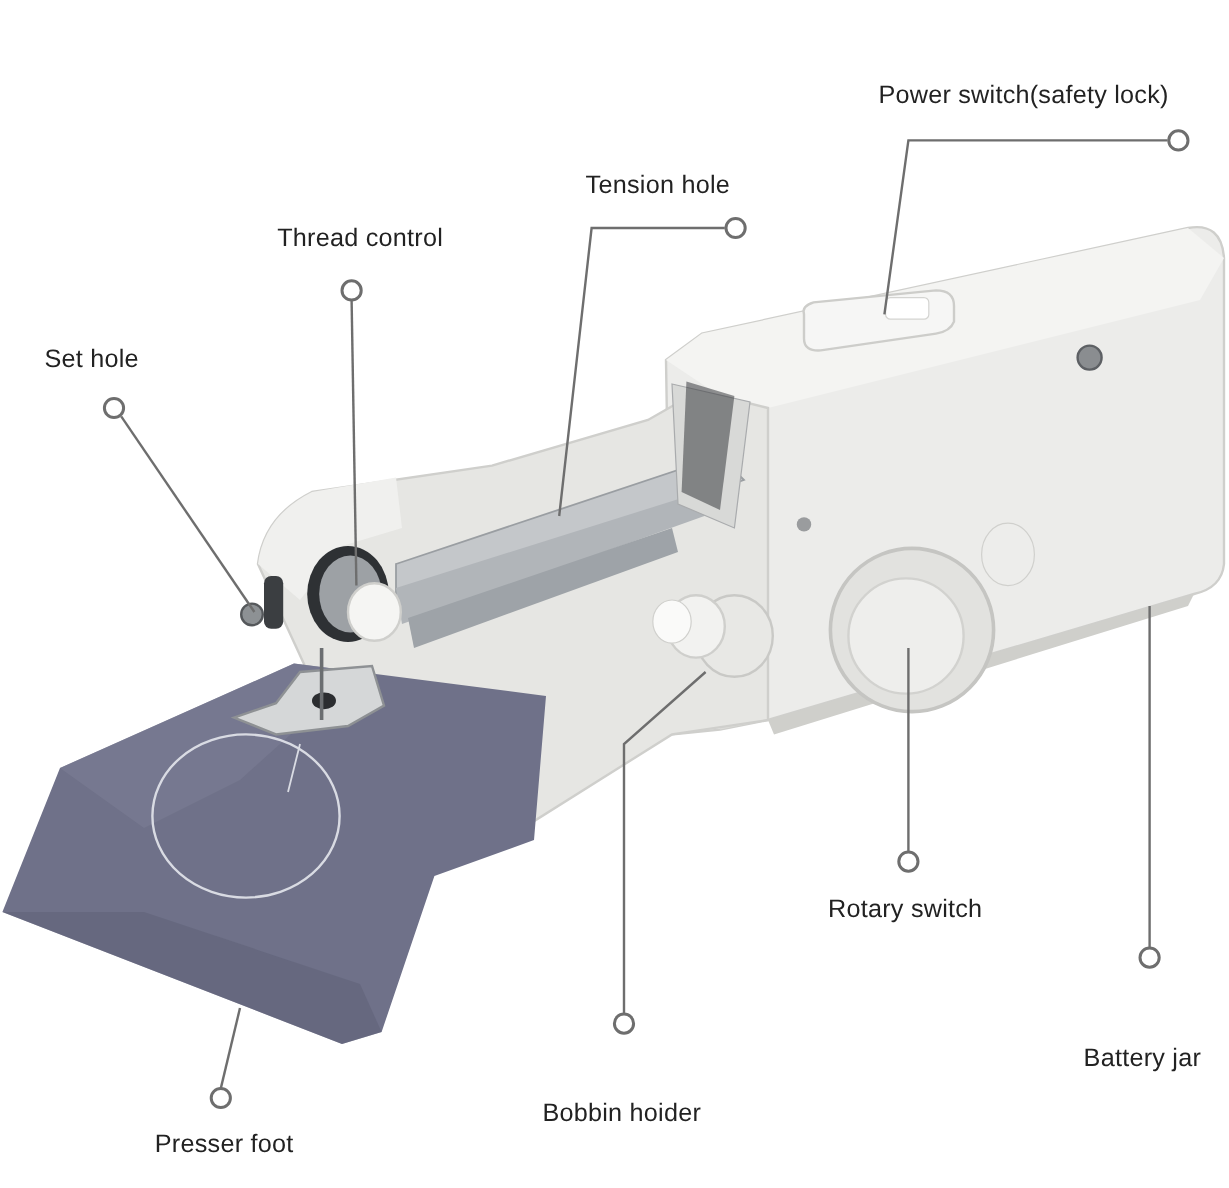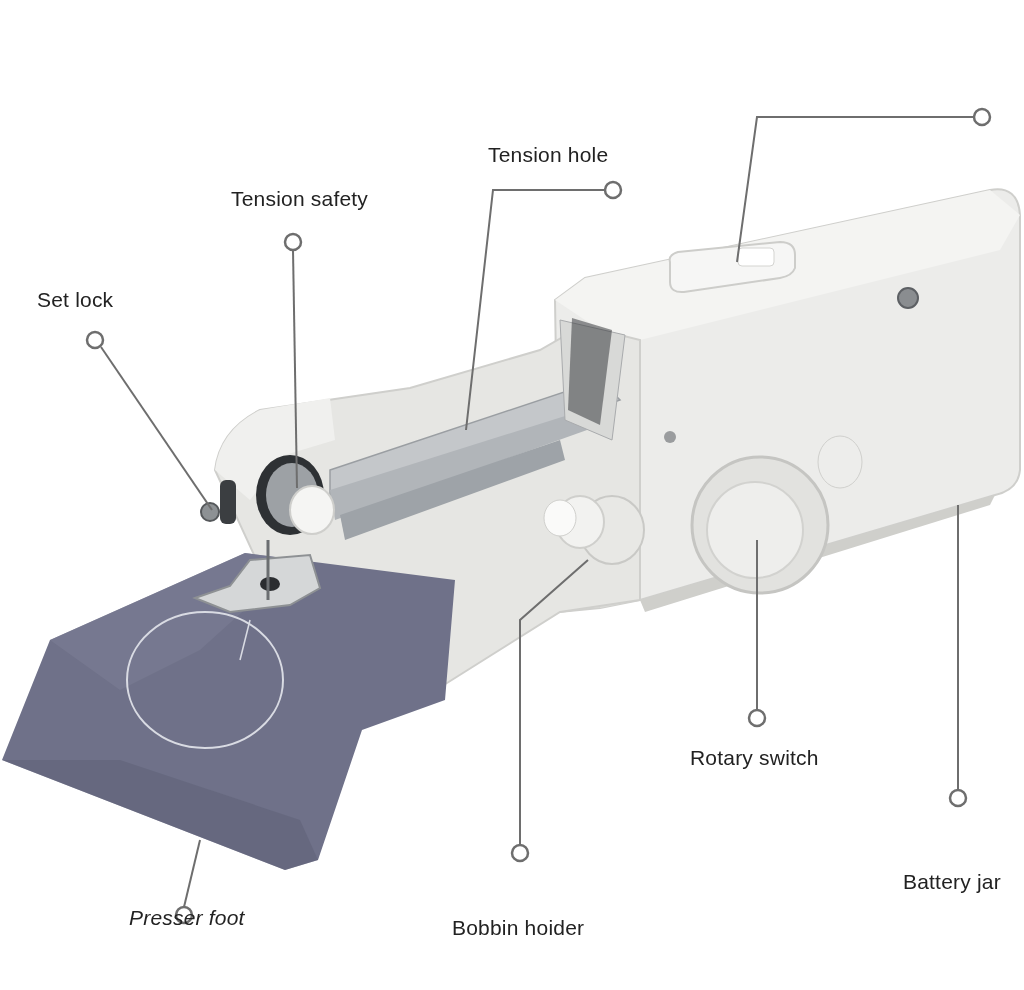--- a/index.html
+++ b/index.html
@@ -102,20 +102,21 @@
       <circle cx="613" cy="190" r="8"></circle>
       <circle cx="293" cy="242" r="8"></circle>
       <circle cx="95" cy="340" r="8"></circle>
       <circle cx="757" cy="718" r="8"></circle>
       <circle cx="958" cy="798" r="8"></circle>
       <circle cx="520" cy="853" r="8"></circle>
       <circle cx="184" cy="915" r="8"></circle>
     </g>
   </svg>
 
+  <div class="label" style="left:732px;top:68px;">Power switch(safety lock)</div>
   <div class="label" style="left:488px;top:143px;">Tension hole</div>
-  <div class="label" style="left:231px;top:187px;">Tension safety</div>
-  <div class="label" style="left:37px;top:288px;">Set lock</div>
+  <div class="label" style="left:231px;top:187px;">Thread control</div>
+  <div class="label" style="left:37px;top:288px;">Set hole</div>
   <div class="label" style="left:690px;top:746px;">Rotary switch</div>
   <div class="label" style="left:903px;top:870px;text-align:center;">Battery jar</div>
   <div class="label" style="left:452px;top:883px;margin-top:33px;">Bobbin hoider</div>
-  <div class="label" style="left:129px;top:906px;font-style:italic;">Presser foot</div>
+  <div class="label" style="left:129px;top:942px;">Presser foot</div>
 </div>
 
 </body></html>

